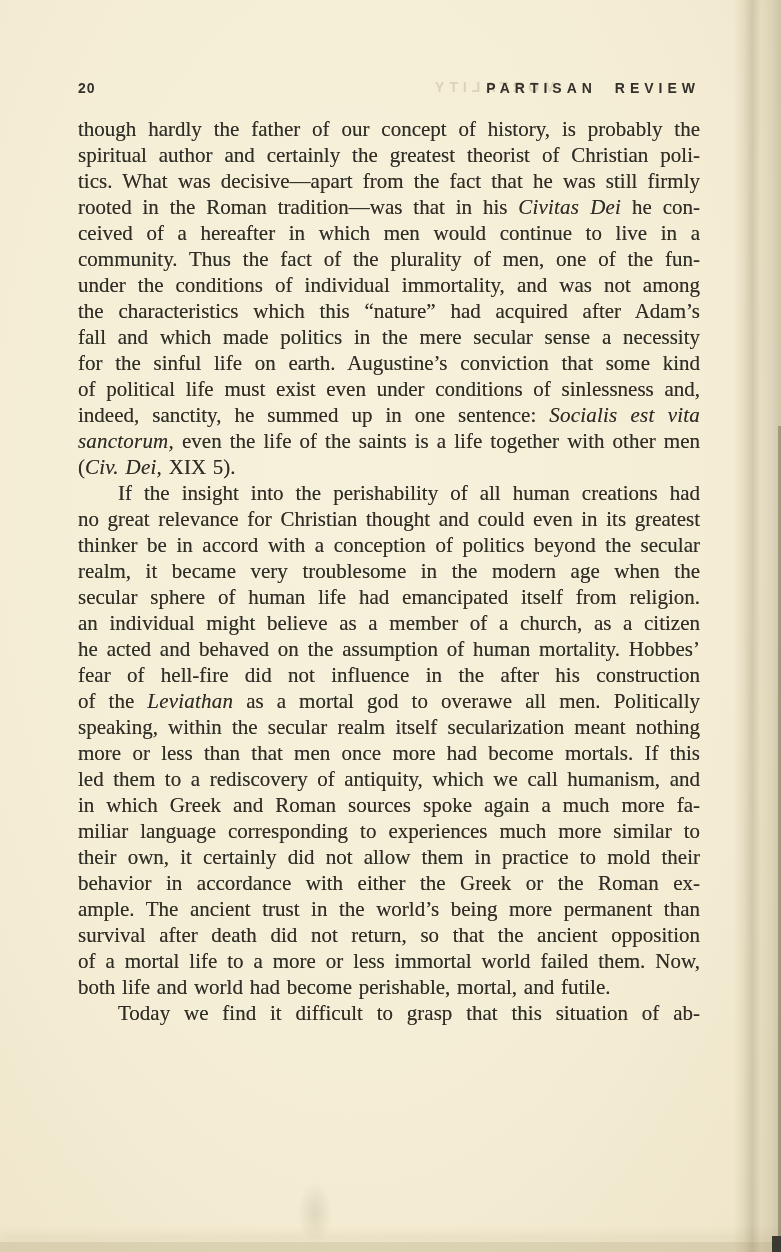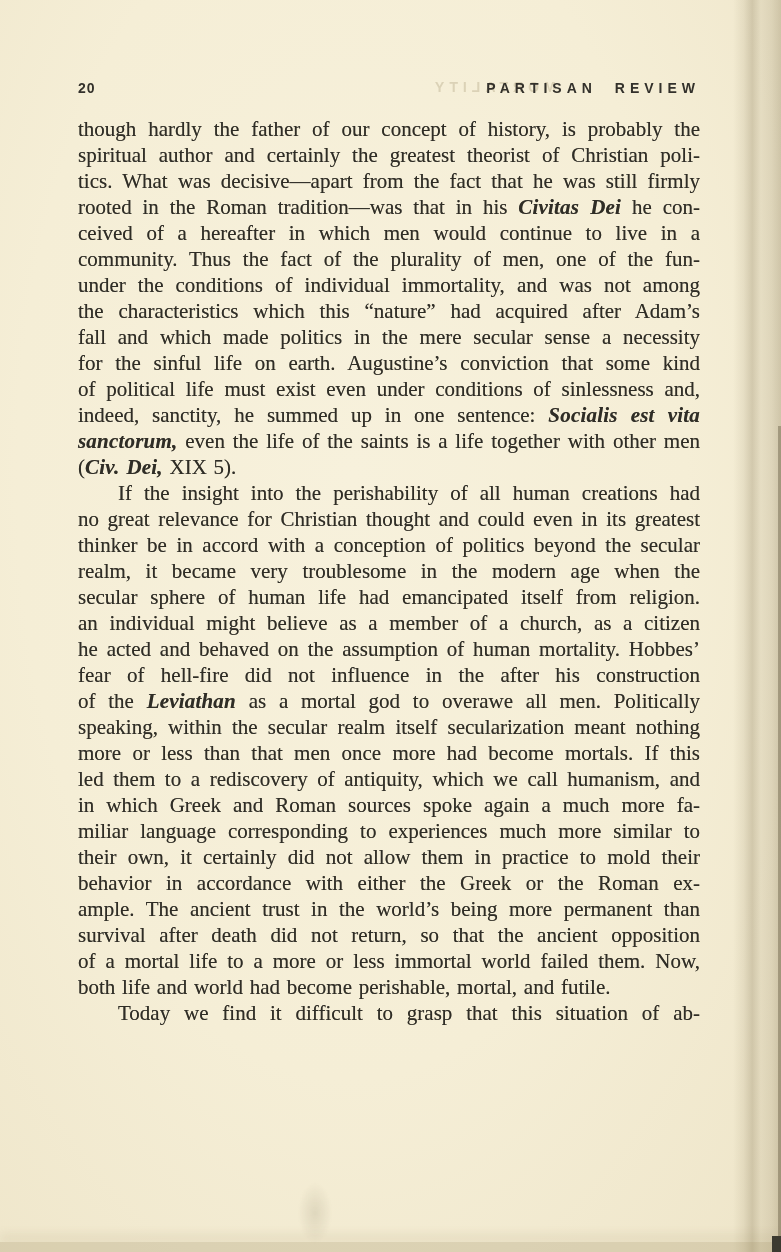--- a/index.html
+++ b/index.html
@@ -33,21 +33,21 @@
     font-size:21px;line-height:26px;color:#2f2d26;
     word-spacing:1.5px;
     text-shadow:0 0 0.5px rgba(47,45,38,0.55);
   }
   .page-body .line{
     text-align:justify;text-align-last:justify;
     white-space:normal;
   }
   .page-body .line.no-justify{text-align-last:left;}
   .page-body .line.indent{text-indent:40px;}
-  .page-body i{letter-spacing:0.2px;font-weight:bold;}
+  .page-body i{letter-spacing:0.2px;}
   
   .right-edge-shadow{
     position:absolute;top:0;right:0;width:48px;height:100%;
     background:linear-gradient(to right,
       rgba(115,100,64,0) 0%,
       rgba(115,100,64,0.10) 22%,
       rgba(115,100,64,0.26) 40%,
       rgba(115,100,64,0.10) 58%,
       rgba(115,100,64,0.16) 80%,
       rgba(115,100,64,0.28) 100%);

